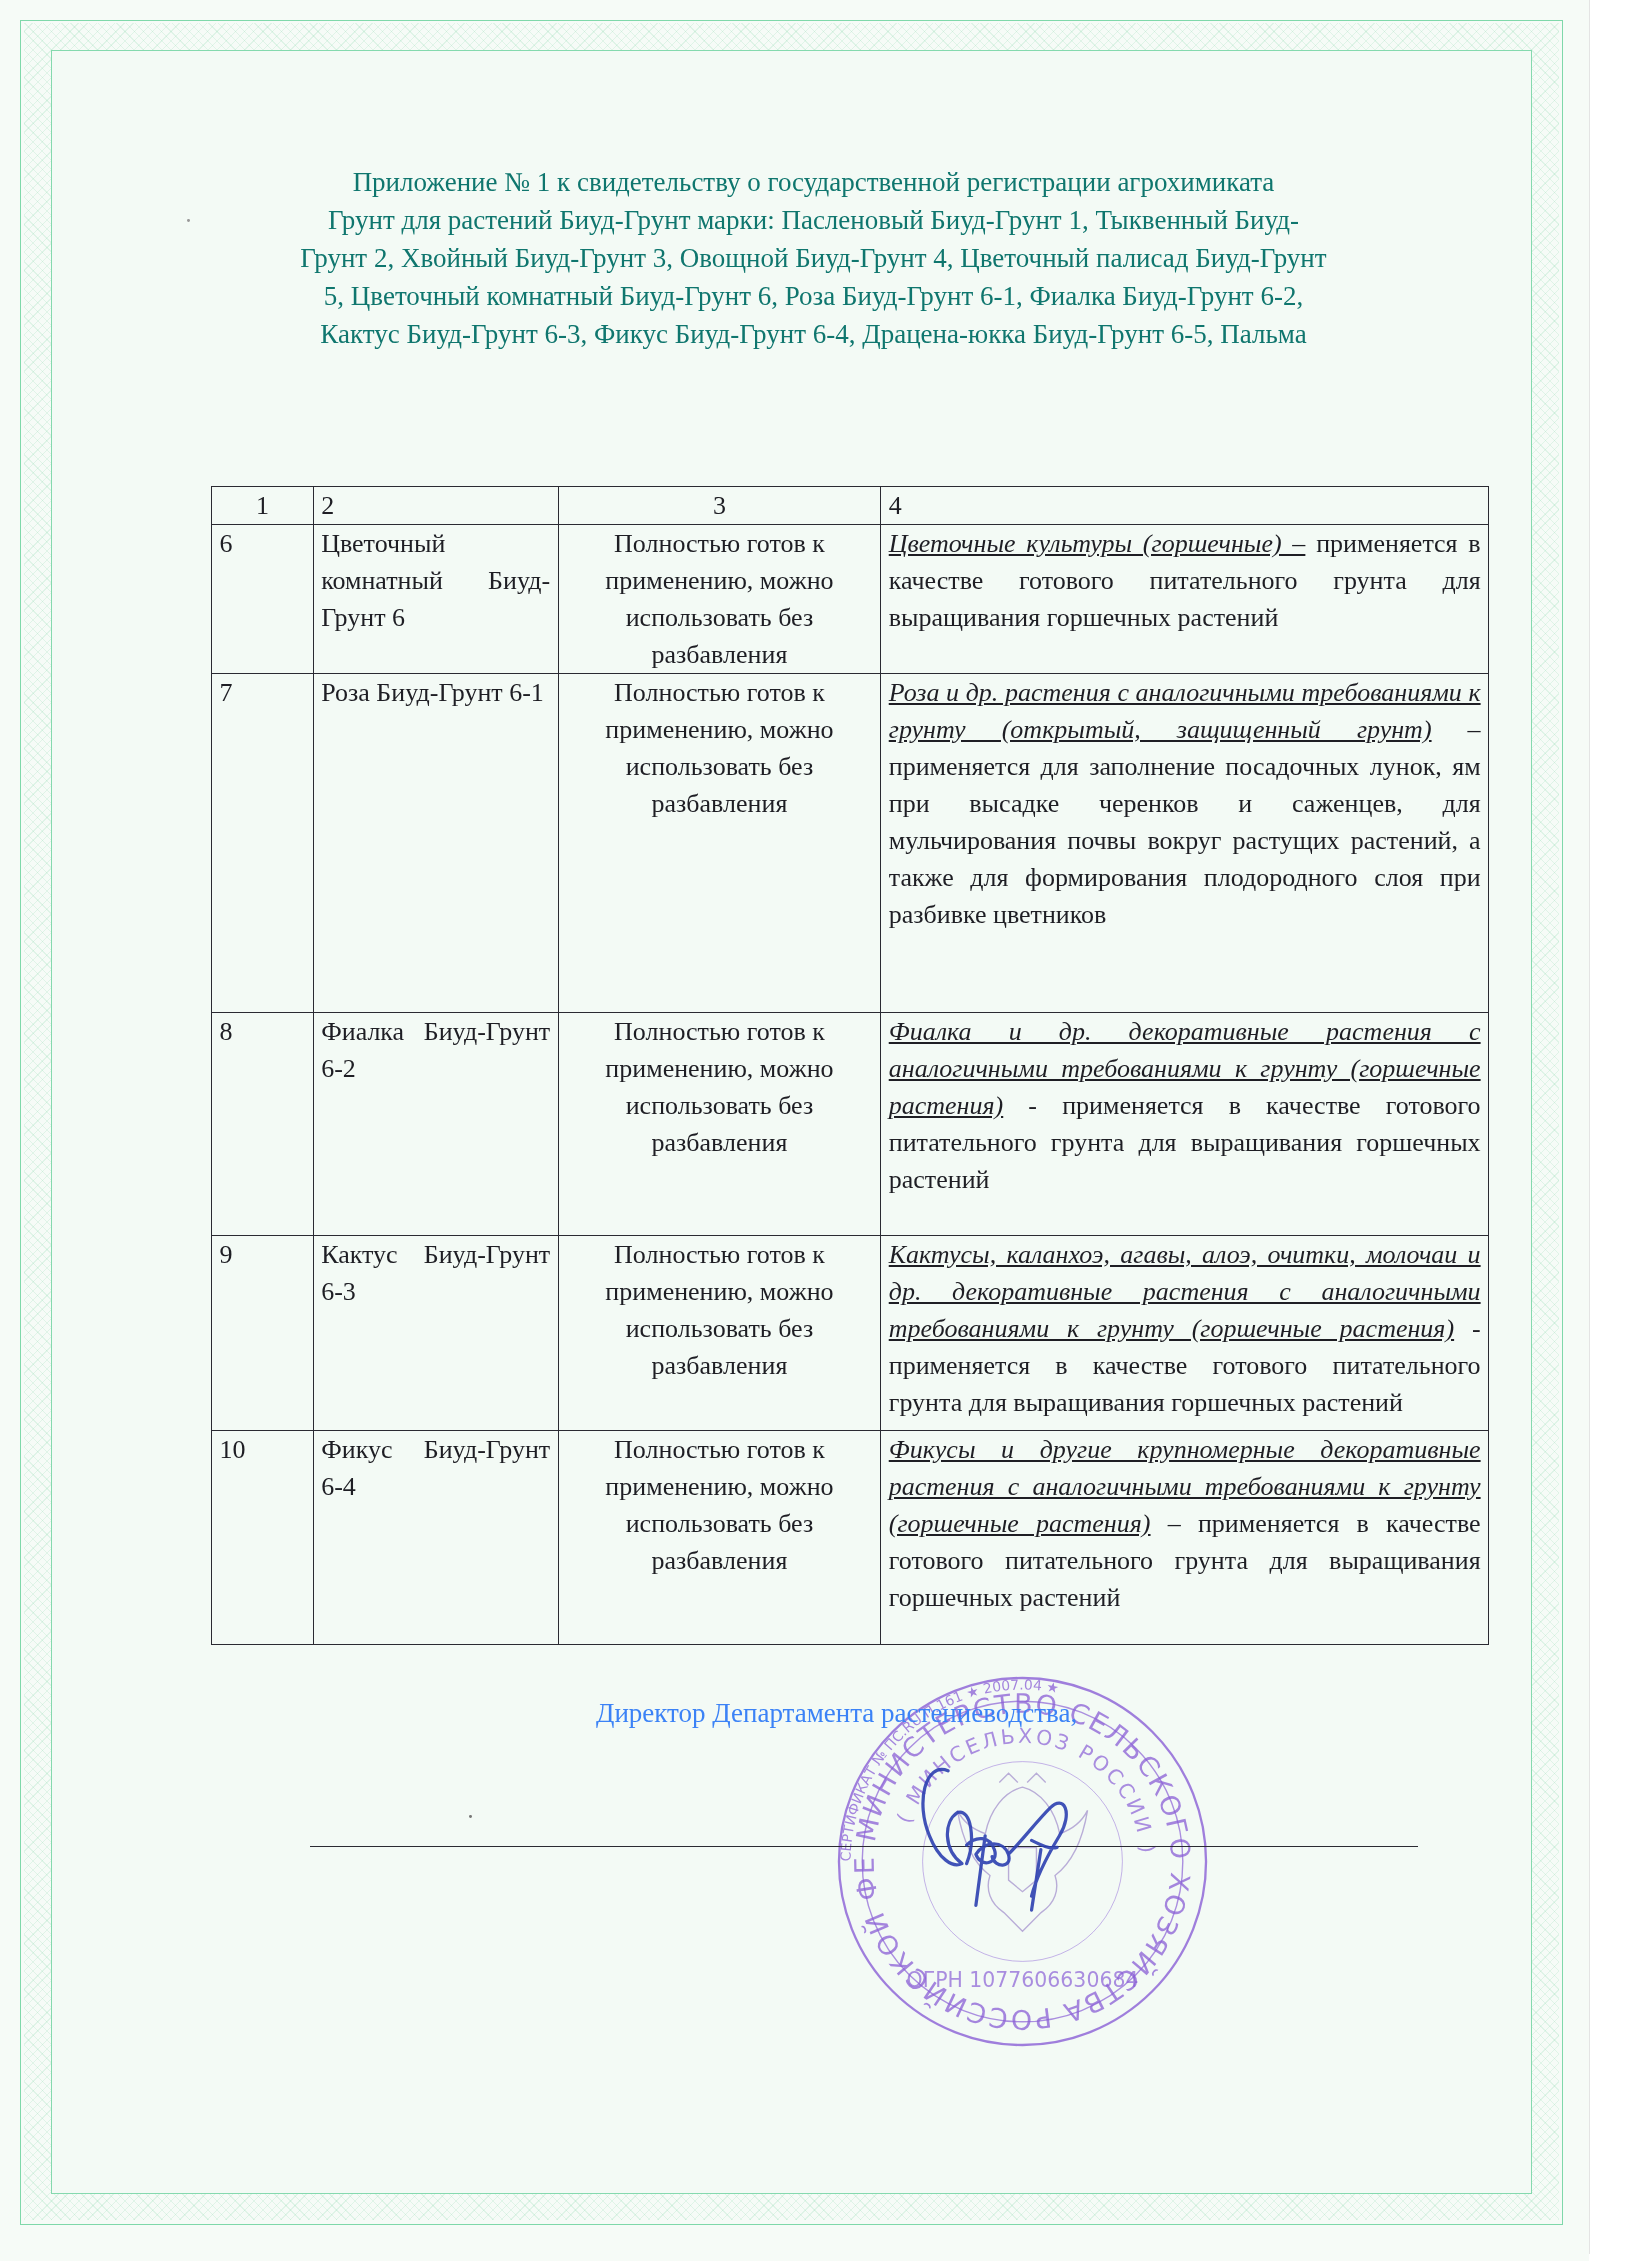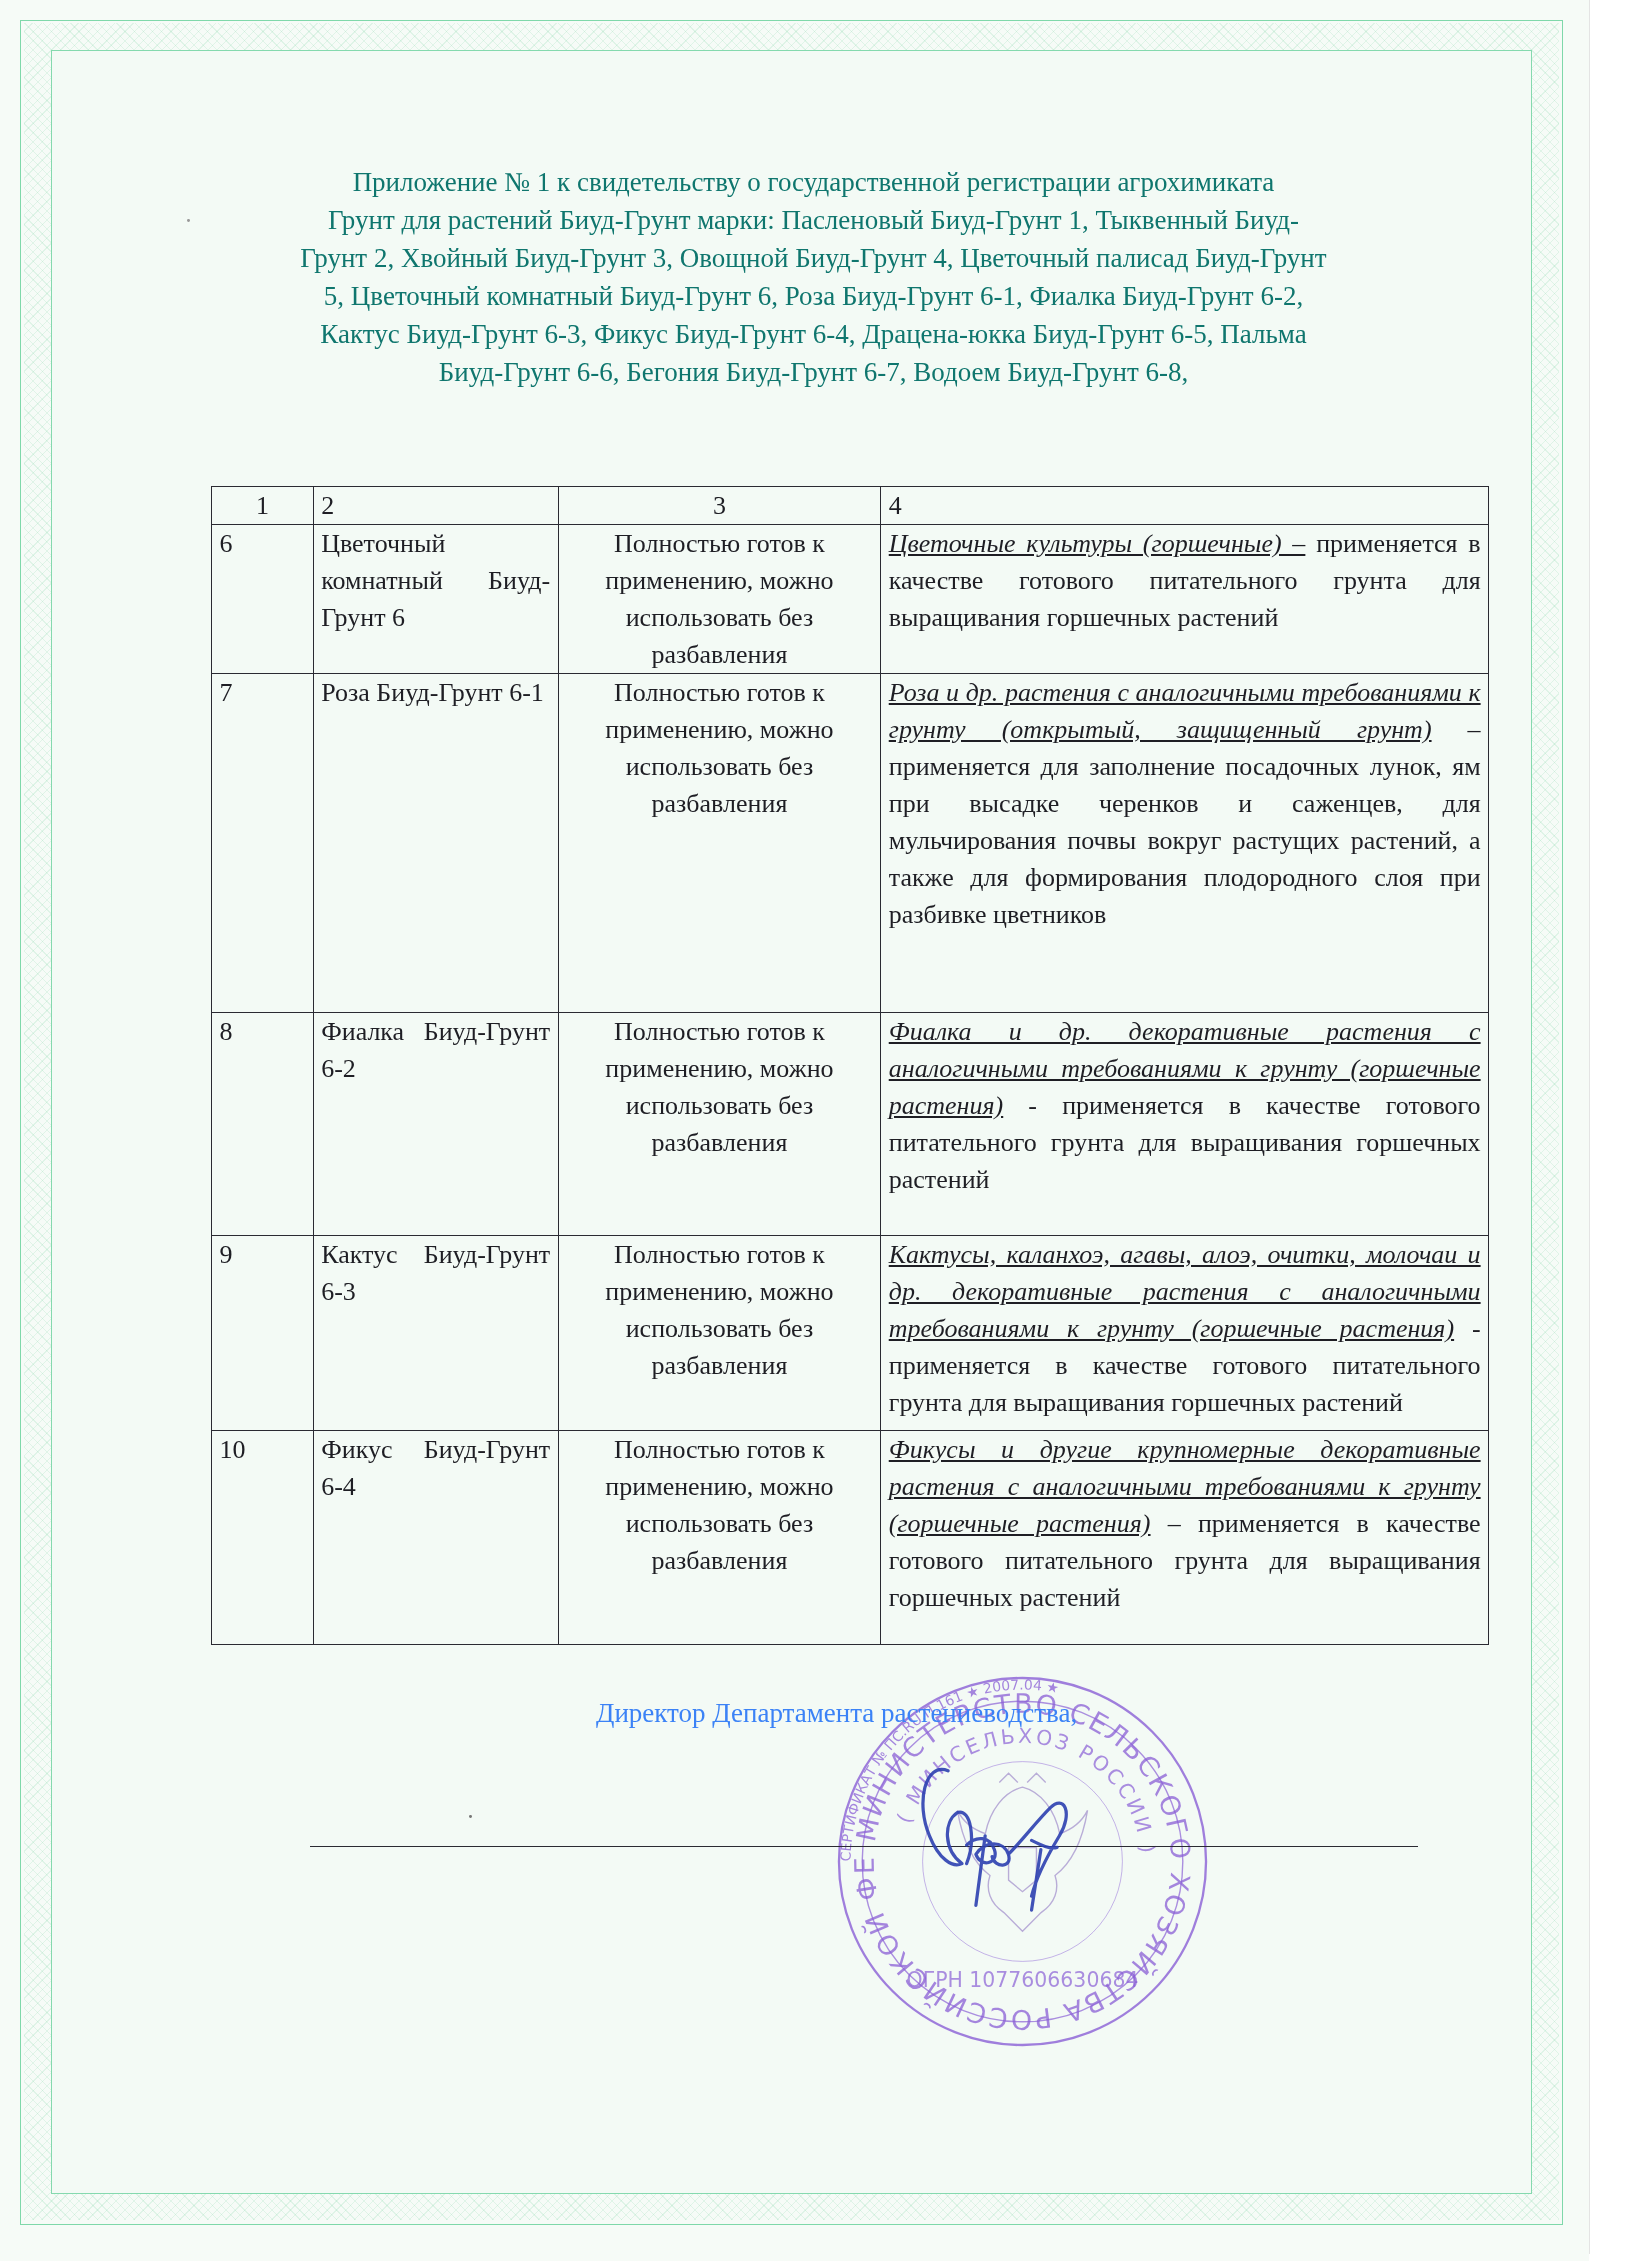--- a/index.html
+++ b/index.html
@@ -74,21 +74,20 @@
 <div class="frame-outer"></div>
 <div class="guilloche"></div>
 <div class="frame-inner"></div>
 
 <div class="header">
   <div>Приложение № 1 к свидетельству о государственной регистрации агрохимиката</div>
   <div>Грунт для растений Биуд-Грунт марки: Пасленовый Биуд-Грунт 1, Тыквенный Биуд-</div>
   <div>Грунт 2, Хвойный Биуд-Грунт 3, Овощной Биуд-Грунт 4, Цветочный палисад Биуд-Грунт</div>
   <div>5, Цветочный комнатный Биуд-Грунт 6, Роза Биуд-Грунт 6-1, Фиалка Биуд-Грунт 6-2,</div>
   <div>Кактус Биуд-Грунт 6-3, Фикус Биуд-Грунт 6-4, Драцена-юкка Биуд-Грунт 6-5, Пальма</div>
-  <div>Биуд-Грунт 6-6, Бегония Биуд-Грунт 6-7, Водоем Биуд-Грунт 6-8,</div>
 </div>
 
 <table class="reg">
   <tbody>
       <tr class="hdr">
     <td class="c1">1</td>
     <td class="c2" style="text-align:center">2</td>
     <td class="c3">3</td>
     <td class="c4" style="text-align:center">4</td>
   </tr>

